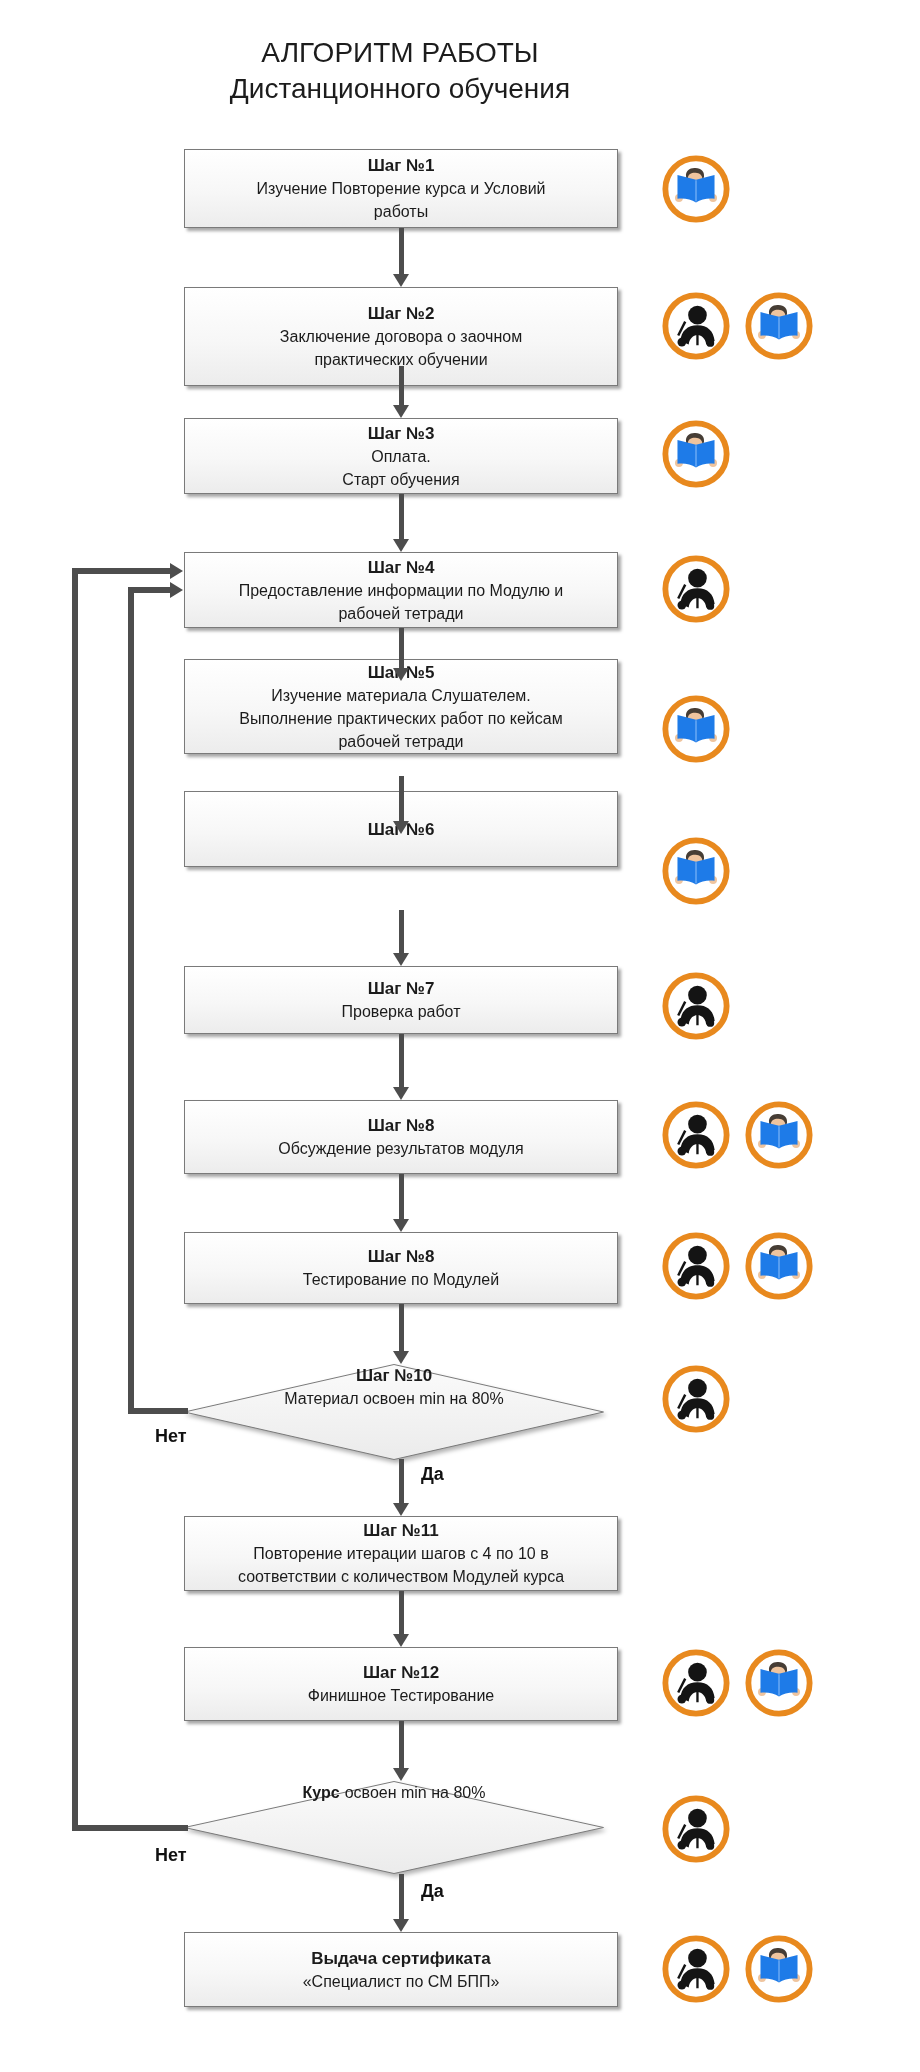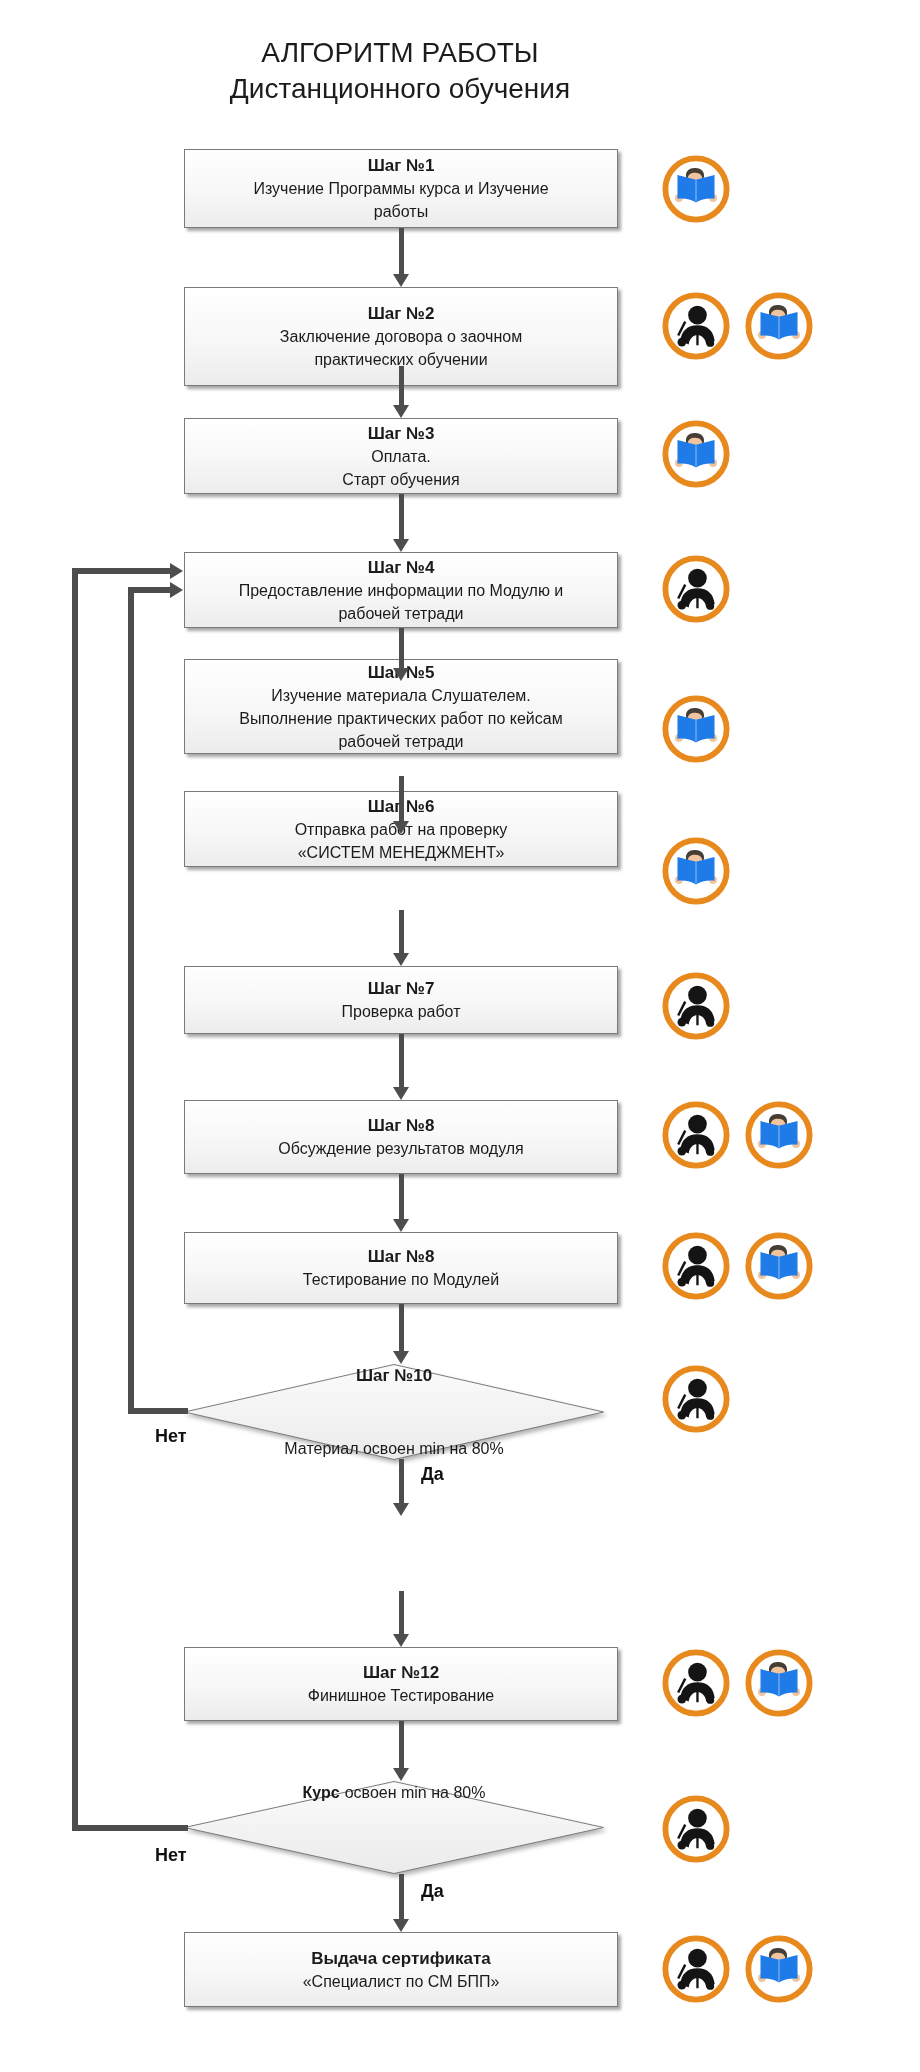--- a/index.html
+++ b/index.html
@@ -14,21 +14,21 @@
         background:linear-gradient(180deg,#ffffff 0%,#f7f7f7 55%,#ececec 100%);
         box-shadow:3px 3px 3px rgba(0,0,0,0.35);
         display:flex;flex-direction:column;justify-content:center;align-items:center;
         text-align:center;padding:2px 10px;}
   .node-title{font-weight:bold;font-size:17px;line-height:23px;}
   .node-body{font-size:16px;line-height:23px;white-space:pre-line;}
   
   .dnode{position:absolute;left:184px;width:420px;}
   .dnode svg{position:absolute;left:0;top:0;filter:drop-shadow(2px 3px 2px rgba(0,0,0,0.3));}
   .dtext{position:absolute;left:0;top:0;width:100%;height:100%;
-         display:flex;flex-direction:column;justify-content:space-between;align-items:center;
+         display:flex;flex-direction:column;justify-content:flex-start;align-items:center;
          text-align:center;}
   .dtext .bold{font-weight:bold;margin-right:5px;}
   
   .varrow{position:absolute;left:393px;width:16px;display:flex;flex-direction:column;align-items:center;}
   .varrow .shaft{width:5px;background:#4d4d4d;flex:1;}
   .varrow .head{width:0;height:0;border-left:8px solid transparent;border-right:8px solid transparent;
                 border-top:13px solid #4d4d4d;}
   
   .loop-seg{position:absolute;background:#4d4d4d;}
   .loop-head{position:absolute;width:0;height:0;border-top:8px solid transparent;
@@ -73,21 +73,21 @@
     </defs>
   </svg>
 
   <div class="page-title">
     <div>АЛГОРИТМ РАБОТЫ</div>
     <div>Дистанционного обучения</div>
   </div>
 
   <div class="node" style="top:138px;height:79px">
     <div class="node-title">Шаг №1</div>
-    <div class="node-body">Изучение Программы курса и Изучение
+    <div class="node-body">Изучение Повторение курса и Условий
 работы</div>
   </div>
   <div class="node" style="top:276px;height:99px">
     <div class="node-title">Шаг №2</div>
     <div class="node-body">Заключение договора о заочном
 практических обучении</div>
   </div>
   <div class="node" style="top:407px;height:76px">
     <div class="node-title">Шаг №3</div>
     <div class="node-body">Оплата.
@@ -99,22 +99,20 @@
 рабочей тетради</div>
   </div>
   <div class="node" style="top:648px;height:95px">
     <div class="node-title">Шаг №5</div>
     <div class="node-body">Изучение материала Слушателем.
 Выполнение практических работ по кейсам
 рабочей тетради</div>
   </div>
   <div class="node" style="top:780px;height:76px">
     <div class="node-title">Шаг №6</div>
-    <div class="node-body">Отправка работ на проверку
-«СИСТЕМ МЕНЕДЖМЕНТ»</div>
   </div>
   <div class="node" style="top:955px;height:68px">
     <div class="node-title">Шаг №7</div>
     <div class="node-body">Проверка работ</div>
   </div>
   <div class="node" style="top:1089px;height:74px">
     <div class="node-title">Шаг №8</div>
     <div class="node-body">Обсуждение результатов модуля</div>
   </div>
   <div class="node" style="top:1221px;height:72px">
@@ -125,20 +123,25 @@
   <div class="dnode" style="top:1353px;height:96px">
     <svg width="420" height="96">
       <polygon points="210,0.5 419.5,48 210,95.5 0.5,48" fill="url(#dgrad)" stroke="#7a7a7a" stroke-width="1"></polygon>
     </svg>
     <div class="dtext">
       <div class="node-title">Шаг №10</div>
       <div class="node-body">Материал освоен min на 80%</div>
     </div>
   </div>
 
+  <div class="node" style="top:1505px;height:75px">
+    <div class="node-title">Шаг №11</div>
+    <div class="node-body">Повторение итерации шагов с 4 по 10 в
+соответствии с количеством Модулей курса</div>
+  </div>
   <div class="node" style="top:1636px;height:74px">
     <div class="node-title">Шаг №12</div>
     <div class="node-body">Финишное Тестирование</div>
   </div>
 
   <div class="dnode" style="top:1770px;height:93px">
     <svg width="420" height="93">
       <polygon points="210,0.5 419.5,46.5 210,92.5 0.5,46.5" fill="url(#dgrad)" stroke="#7a7a7a" stroke-width="1"></polygon>
     </svg>
     <div class="dtext">

